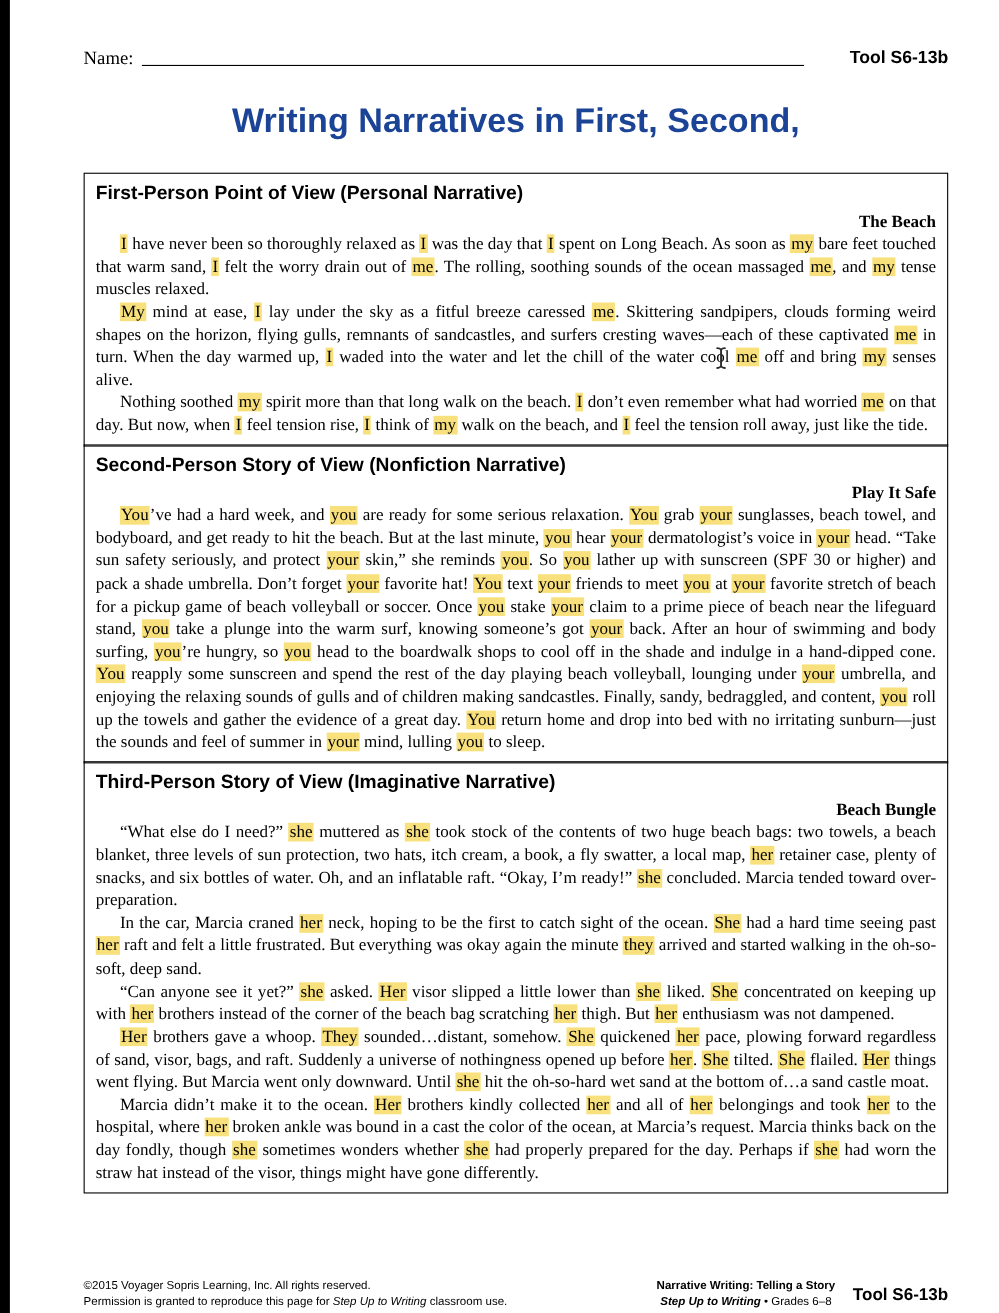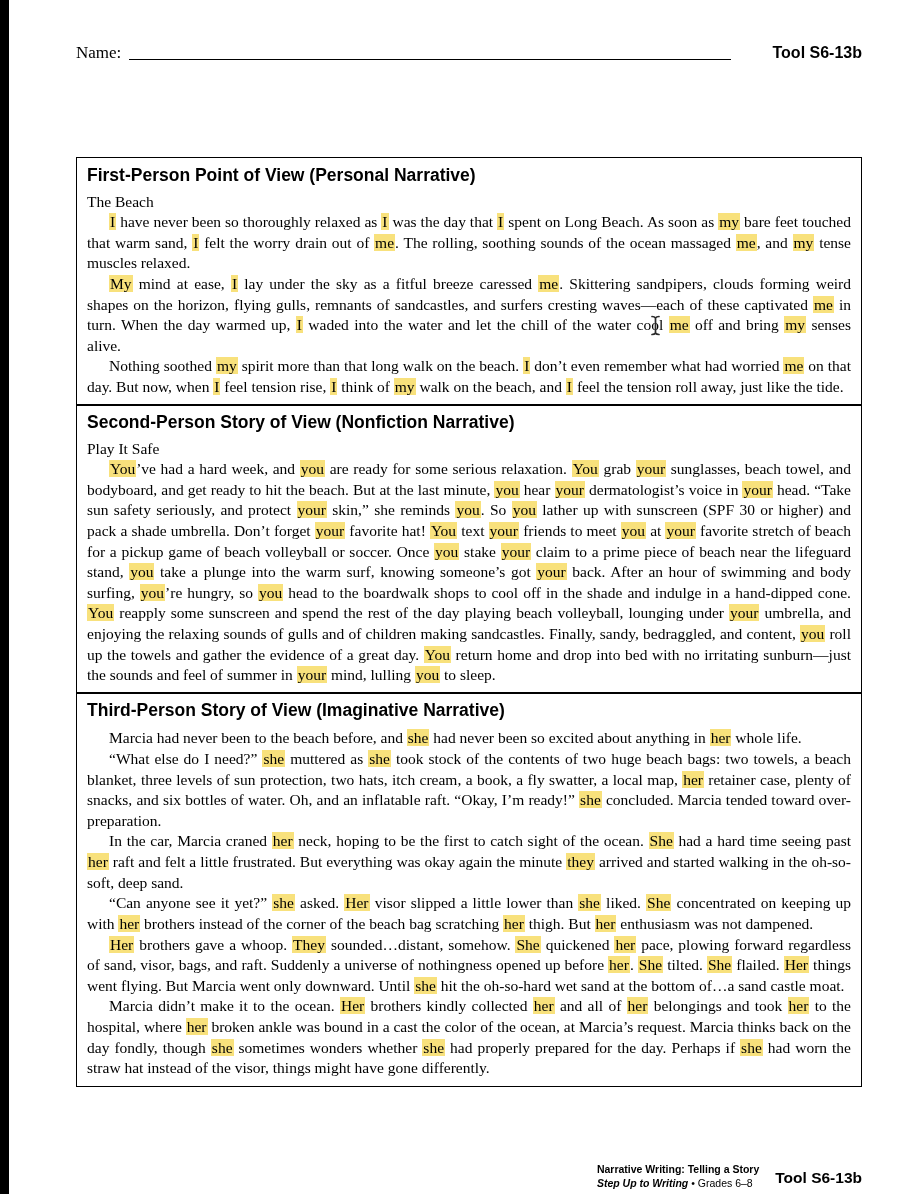--- a/index.html
+++ b/index.html
@@ -53,22 +53,23 @@
     padding: 5px 10px 7px 10px;
   }
   .section-box + .section-box { margin-top: -1.5px; }
   .sec-heading {
     font-family: "Liberation Sans", sans-serif;
     font-size: 17.5px; font-weight: bold;
     margin: 2px 0 7px 0;
   }
   .sec-subheading {
     font-family: "Liberation Serif", serif;
-    font-size: 15.5px; font-weight: normal;
+    font-size: 15.5px; font-weight: bold;
     margin: 0 0 1px 0;
+    text-align: right;
   }
   .body-par {
     margin: 0;
     font-size: 15.5px;
     line-height: 1.33;
     text-align: justify;
     text-indent: 22px;
   }
   mark.hl {
     background: var(--hl, #f8e17c);
@@ -76,21 +77,21 @@
     padding: 0 1px;
   }
   .footer {
     margin-top: auto;
     display: flex; align-items: flex-end;
     font-family: "Liberation Sans", sans-serif;
     font-size: 10.5px;
     line-height: 1.4;
     padding-bottom: 8px;
   }
-  .footer-right { margin-left: auto; text-align: left; }
+  .footer-right { margin-left: auto; text-align: center; }
   .footer-right .l1 { font-weight: bold; }
   .footer-right .l2 i { font-weight: bold; }
   .footer-tool {
     font-weight: bold; font-size: 15.5px;
     margin-left: 16px; padding-bottom: 2px;
   }
   .ibeam {
     position: absolute;
     left: 640px; top: 298px;
   }
@@ -102,48 +103,54 @@
 
 <div class="page">
 
   <div class="name-row">
     <span class="name-label">Name:</span>
     <span class="name-line"></span>
     <span class="tool-top">Tool S6-13b</span>
   </div>
 
   <h1 class="title">
-    <br>
+    <span>Writing Narratives in First, Second,</span><br>
   </h1>
 
   <div id="sections">
       <section class="section-box">
         <h2 class="sec-heading">First-Person Point of View (Personal Narrative)</h2>
         <h3 class="sec-subheading">The Beach</h3>
         <p class="body-par"><mark class="hl">I</mark> have never been so thoroughly relaxed as <mark class="hl">I</mark> was the day that <mark class="hl">I</mark> spent on Long Beach. As soon as <mark class="hl">my</mark> bare feet touched that warm sand, <mark class="hl">I</mark> felt the worry drain out of <mark class="hl">me</mark>. The rolling, soothing sounds of the ocean massaged <mark class="hl">me</mark>, and <mark class="hl">my</mark> tense muscles relaxed.</p>
         <p class="body-par"><mark class="hl">My</mark> mind at ease, <mark class="hl">I</mark> lay under the sky as a fitful breeze caressed <mark class="hl">me</mark>. Skittering sandpipers, clouds forming weird shapes on the horizon, flying gulls, remnants of sandcastles, and surfers cresting waves—each of these captivated <mark class="hl">me</mark> in turn. When the day warmed up, <mark class="hl">I</mark> waded into the water and let the chill of the water cool <mark class="hl">me</mark> off and bring <mark class="hl">my</mark> senses alive.</p>
         <p class="body-par">Nothing soothed <mark class="hl">my</mark> spirit more than that long walk on the beach. <mark class="hl">I</mark> don’t even remember what had worried <mark class="hl">me</mark> on that day. But now, when <mark class="hl">I</mark> feel tension rise, <mark class="hl">I</mark> think of <mark class="hl">my</mark> walk on the beach, and <mark class="hl">I</mark> feel the tension roll away, just like the tide.</p>
       </section>
       <section class="section-box">
         <h2 class="sec-heading">Second-Person Story of View (Nonfiction Narrative)</h2>
         <h3 class="sec-subheading">Play It Safe</h3>
         <p class="body-par"><mark class="hl">You</mark>’ve had a hard week, and <mark class="hl">you</mark> are ready for some serious relaxation. <mark class="hl">You</mark> grab <mark class="hl">your</mark> sunglasses, beach towel, and bodyboard, and get ready to hit the beach. But at the last minute, <mark class="hl">you</mark> hear <mark class="hl">your</mark> dermatologist’s voice in <mark class="hl">your</mark> head. “Take sun safety seriously, and protect <mark class="hl">your</mark> skin,” she reminds <mark class="hl">you</mark>. So <mark class="hl">you</mark> lather up with sunscreen (SPF 30 or higher) and pack a shade umbrella. Don’t forget <mark class="hl">your</mark> favorite hat! <mark class="hl">You</mark> text <mark class="hl">your</mark> friends to meet <mark class="hl">you</mark> at <mark class="hl">your</mark> favorite stretch of beach for a pickup game of beach volleyball or soccer. Once <mark class="hl">you</mark> stake <mark class="hl">your</mark> claim to a prime piece of beach near the lifeguard stand, <mark class="hl">you</mark> take a plunge into the warm surf, knowing someone’s got <mark class="hl">your</mark> back. After an hour of swimming and body surfing, <mark class="hl">you</mark>’re hungry, so <mark class="hl">you</mark> head to the boardwalk shops to cool off in the shade and indulge in a hand-dipped cone. <mark class="hl">You</mark> reapply some sunscreen and spend the rest of the day playing beach volleyball, lounging under <mark class="hl">your</mark> umbrella, and enjoying the relaxing sounds of gulls and of children making sandcastles. Finally, sandy, bedraggled, and content, <mark class="hl">you</mark> roll up the towels and gather the evidence of a great day. <mark class="hl">You</mark> return home and drop into bed with no irritating sunburn—just the sounds and feel of summer in <mark class="hl">your</mark> mind, lulling <mark class="hl">you</mark> to sleep.</p>
       </section>
       <section class="section-box">
         <h2 class="sec-heading">Third-Person Story of View (Imaginative Narrative)</h2>
-        <p class="body-par">Marcia had never been to the beach before, and <mark class="hl">she</mark> had never been so excited about anything in <mark class="hl">her</mark> whole life.</p>
+        <h3 class="sec-subheading">Beach Bungle</h3>
         <p class="body-par">“What else do I need?” <mark class="hl">she</mark> muttered as <mark class="hl">she</mark> took stock of the contents of two huge beach bags: two towels, a beach blanket, three levels of sun protection, two hats, itch cream, a book, a fly swatter, a local map, <mark class="hl">her</mark> retainer case, plenty of snacks, and six bottles of water. Oh, and an inflatable raft. “Okay, I’m ready!” <mark class="hl">she</mark> concluded. Marcia tended toward over-preparation.</p>
         <p class="body-par">In the car, Marcia craned <mark class="hl">her</mark> neck, hoping to be the first to catch sight of the ocean. <mark class="hl">She</mark> had a hard time seeing past <mark class="hl">her</mark> raft and felt a little frustrated. But everything was okay again the minute <mark class="hl">they</mark> arrived and started walking in the oh-so-soft, deep sand.</p>
         <p class="body-par">“Can anyone see it yet?” <mark class="hl">she</mark> asked. <mark class="hl">Her</mark> visor slipped a little lower than <mark class="hl">she</mark> liked. <mark class="hl">She</mark> concentrated on keeping up with <mark class="hl">her</mark> brothers instead of the corner of the beach bag scratching <mark class="hl">her</mark> thigh. But <mark class="hl">her</mark> enthusiasm was not dampened.</p>
         <p class="body-par"><mark class="hl">Her</mark> brothers gave a whoop. <mark class="hl">They</mark> sounded…distant, somehow. <mark class="hl">She</mark> quickened <mark class="hl">her</mark> pace, plowing forward regardless of sand, visor, bags, and raft. Suddenly a universe of nothingness opened up before <mark class="hl">her</mark>. <mark class="hl">She</mark> tilted. <mark class="hl">She</mark> flailed. <mark class="hl">Her</mark> things went flying. But Marcia went only downward. Until <mark class="hl">she</mark> hit the oh-so-hard wet sand at the bottom of…a sand castle moat.</p>
         <p class="body-par">Marcia didn’t make it to the ocean. <mark class="hl">Her</mark> brothers kindly collected <mark class="hl">her</mark> and all of <mark class="hl">her</mark> belongings and took <mark class="hl">her</mark> to the hospital, where <mark class="hl">her</mark> broken ankle was bound in a cast the color of the ocean, at Marcia’s request. Marcia thinks back on the day fondly, though <mark class="hl">she</mark> sometimes wonders whether <mark class="hl">she</mark> had properly prepared for the day. Perhaps if <mark class="hl">she</mark> had worn the straw hat instead of the visor, things might have gone differently.</p>
       </section>
     </div>
 
   <div class="footer">
+    <div class="footer-left">
+      <div>©2015 Voyager Sopris Learning, Inc. All rights reserved.</div>
+      <div>
+        <span>Permission is granted to reproduce this page for </span><i>Step Up to Writing</i><span> classroom use.</span>
+      </div>
+    </div>
     <div class="footer-right">
       <div class="l1">Narrative Writing: Telling a Story</div>
       <div class="l2">
         <i>Step Up to Writing</i><span> • Grades 6–8</span>
       </div>
     </div>
     <div class="footer-tool">Tool S6-13b</div>
   </div>
 
   <svg class="ibeam" width="13" height="21" viewBox="0 0 13 21">

